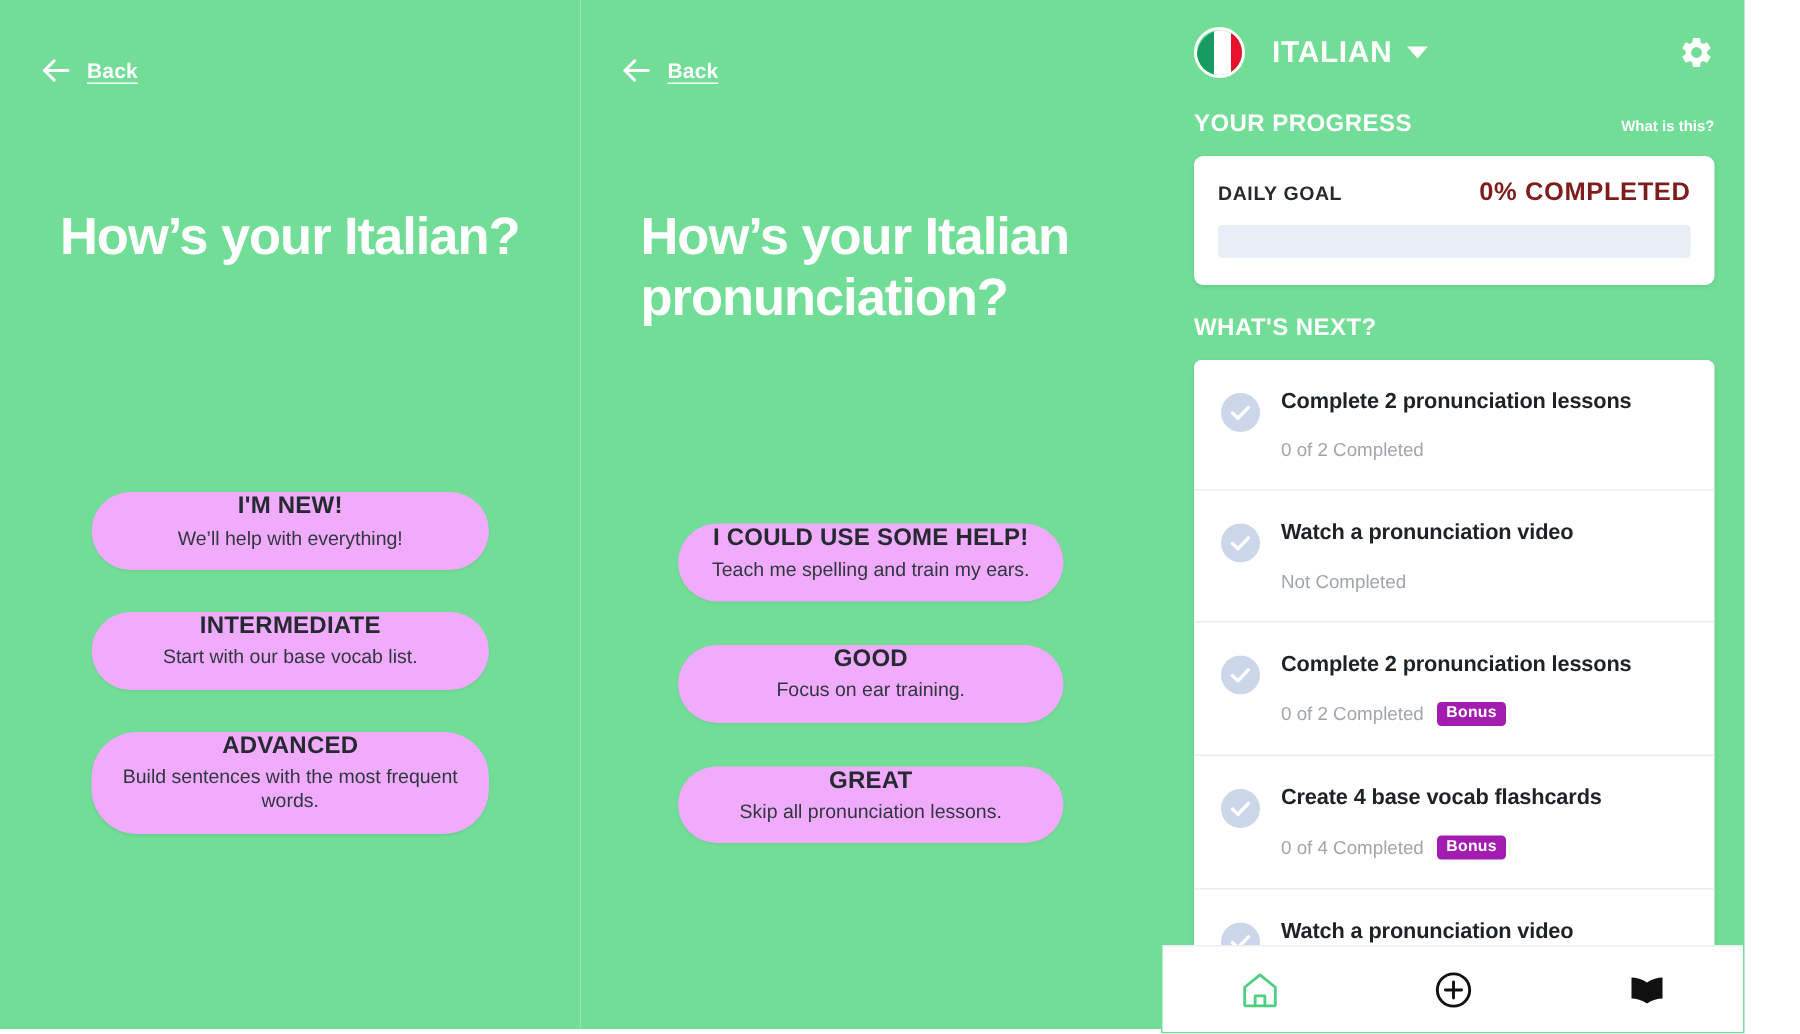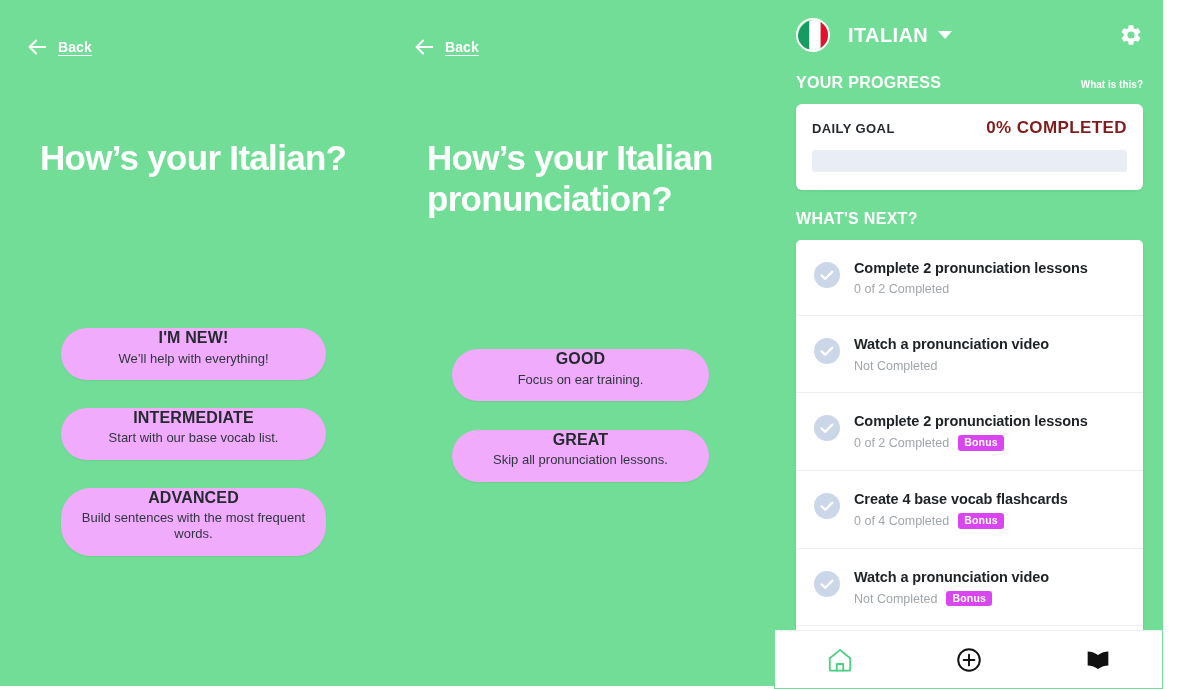--- a/index.html
+++ b/index.html
@@ -207,30 +207,30 @@
   .task-title {
     display: block;
     color: #1d2226;
     font-size: 14.5px;
     font-weight: 700;
     letter-spacing: -.1px;
     line-height: 1.2;
   }
   .task-meta {
     display: flex; align-items: center;
-    margin-top: 5px;
+    margin-top: 16px;
     gap: 9px;
   }
   .task-status {
     color: #a0a6ad;
     font-size: 12.5px;
     font-weight: 400;
   }
   .badge {
-    background: #d946ef;
+    background: #a21caf;
     color: #ffffff;
     font-size: 10.5px;
     font-weight: 700;
     border-radius: 3px;
     padding: 2px 6px 3px;
     line-height: 1;
     letter-spacing: .2px;
   }
 
   .bottom-nav {
@@ -290,20 +290,24 @@
           <line x1="21" y1="12" x2="4" y2="12"></line>
             <polyline points="11,5 4,12 11,19"></polyline>
         </svg>
       </span>
       <span class="back-label">Back</span>
     </div>
 
     <h1 class="headline">How’s your Italian pronunciation?</h1>
 
     <div class="choices">
+      <button class="choice">
+        <span class="choice-title">I COULD USE SOME HELP!</span>
+        <span class="choice-sub">Teach me spelling and train my ears.</span>
+      </button>
       <button class="choice">
         <span class="choice-title">GOOD</span>
         <span class="choice-sub">Focus on ear training.</span>
       </button>
       <button class="choice">
         <span class="choice-title">GREAT</span>
         <span class="choice-sub">Skip all pronunciation lessons.</span>
       </button>
     </div>
   </section>

